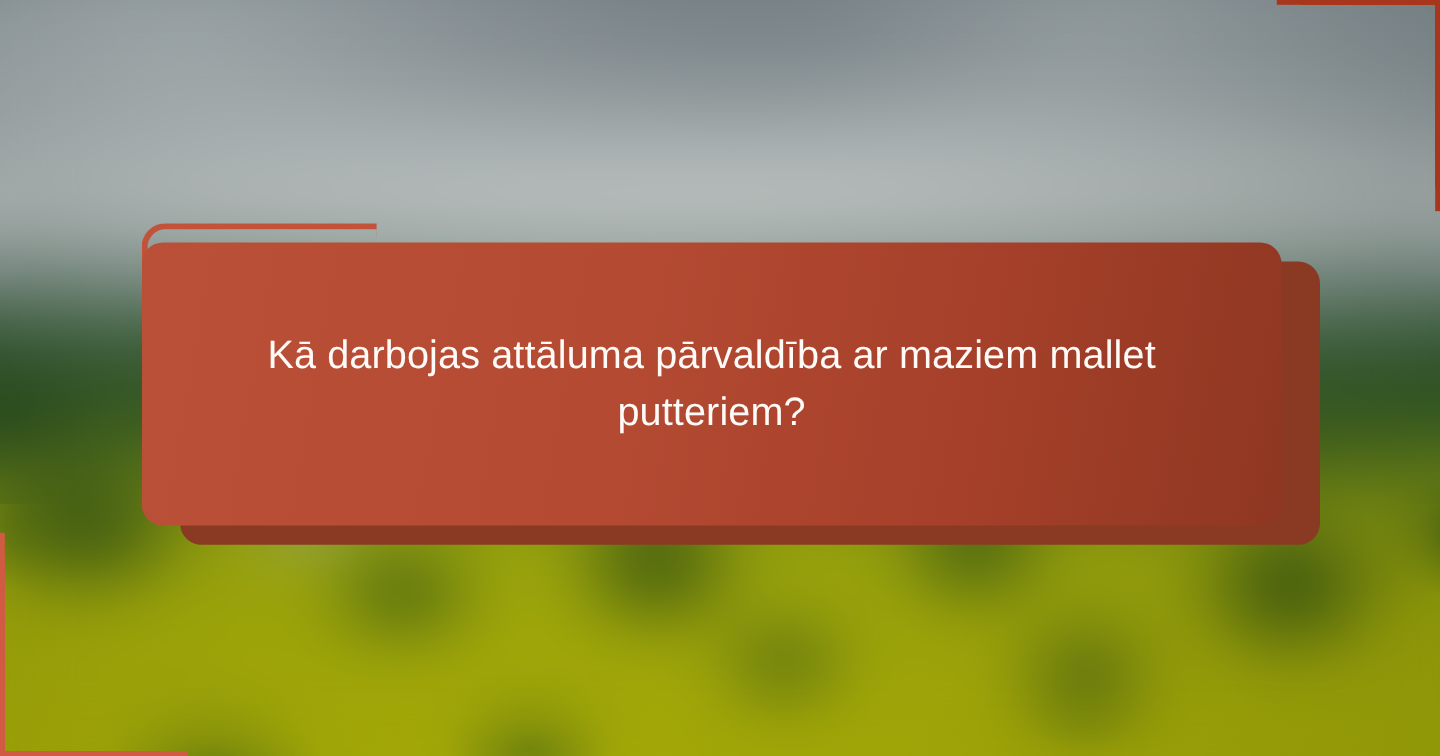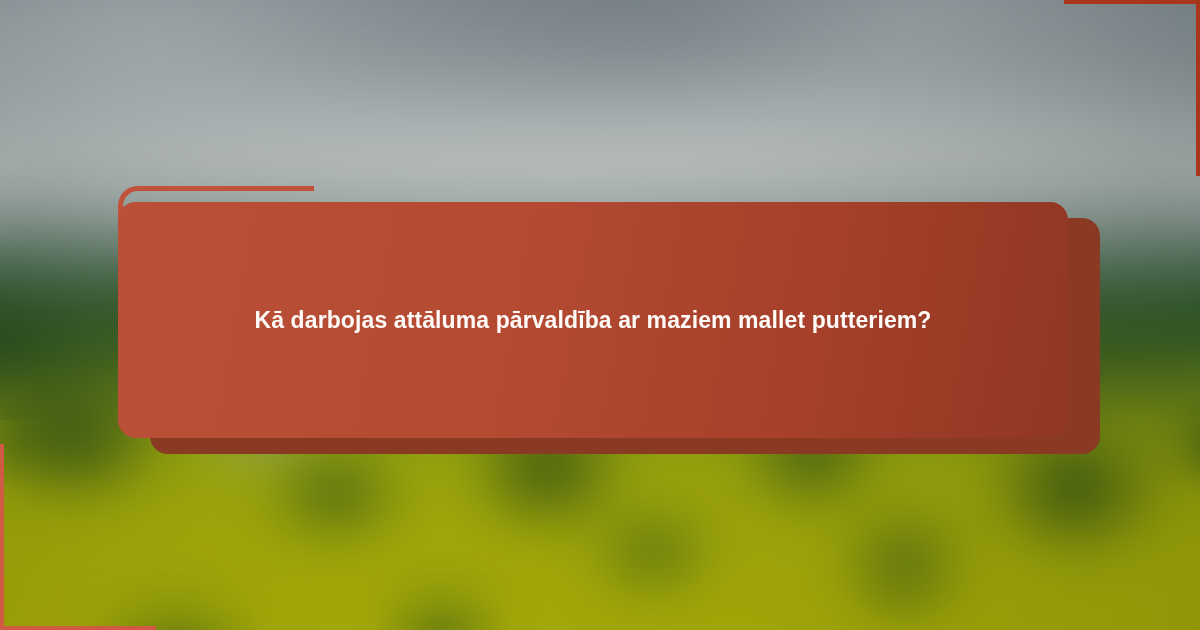--- a/index.html
+++ b/index.html
@@ -206,23 +206,23 @@
     background: linear-gradient(100deg, #bb5038 0%, #b44a32 42%, #a6402a 72%, #8f3722 100%);
     z-index: 3;
     display: flex;
     align-items: center;
     justify-content: center;
     padding: 26px 60px;
   }
 
   .card-title {
     color: #fdfaf7;
-    font-size: 23px;
+    font-size: 33px;
     line-height: 1.42;
-    font-weight: 700;
+    font-weight: 400;
     text-align: center;
     letter-spacing: .1px;
     max-width: 780px;
   }
 </style>
 </head>
 <body>
 
 <div class="canvas">
 

